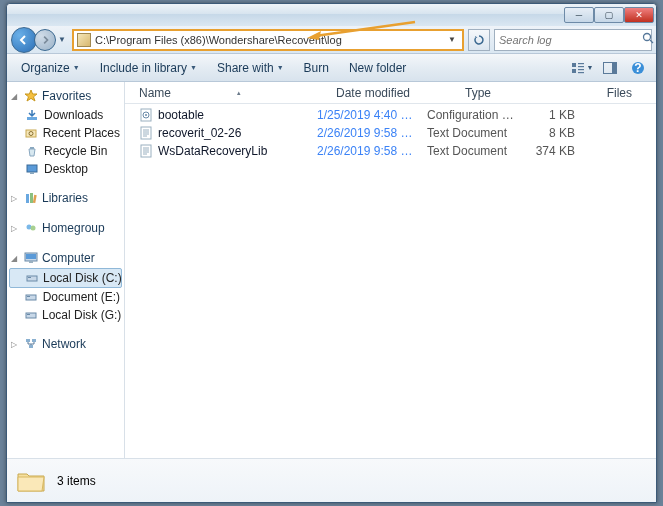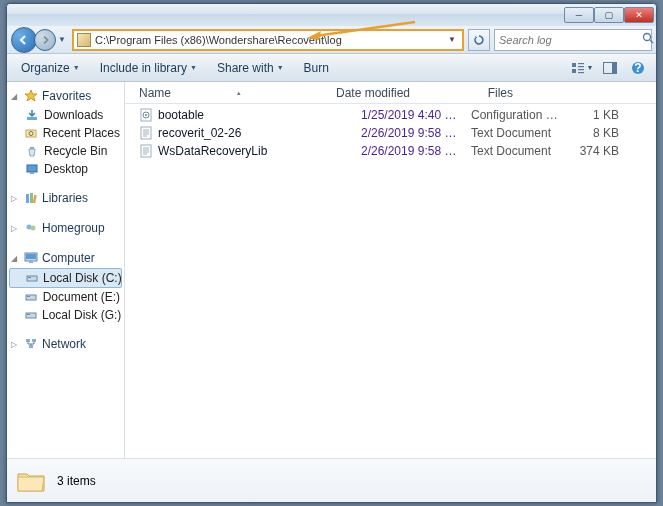--- a/index.html
+++ b/index.html
@@ -40,21 +40,21 @@
 .col { padding: 0 6px; cursor: pointer; }
 .col.name { width: 178px; display: flex; align-items: center; gap: 6px; }
 .col.date { width: 110px; }
 .col.type { width: 100px; }
 .col.size { width: 60px; text-align: right; }
 .sortcaret { font-size: 7px; color: #6a7a8a; }
 .rows { flex: 1; overflow: auto; padding-top: 2px; }
 .row { display: flex; align-items: center; padding: 2px 0 2px 8px; cursor: pointer; }
 .cell { padding: 0 6px; color: #0f172a; white-space: nowrap; overflow: hidden; text-overflow: ellipsis; }
 .cell.name { width: 178px; display: flex; align-items: center; gap: 5px; }
-.cell.date { width: 110px; color: #4c1d95; margin-left: 44px; }
+.cell.date { width: 110px; color: #3b82f6; }
 .cell.type { width: 100px; color: #555; }
 .cell.size { width: 60px; text-align: right; color: #555; }
 .ficon { width: 14px; height: 14px; display: inline-flex; }
 .status { height: 44px; border-top: 1px solid #d8e0e8; background: linear-gradient(180deg,#f7f9fb,#eef3f8); display: flex; align-items: center; padding: 0 8px; gap: 10px; }
 .bigfolder { width: 32px; height: 32px; }
 </style>
 </head>
 <body>
 
 <div class="window">
@@ -113,20 +113,21 @@
       </div>
     <div class="tbtn">
         <span>Include in library</span>
         <span class="tcaret">▼</span>
       </div>
     <div class="tbtn">
         <span>Share with</span>
         <span class="tcaret">▼</span>
       </div>
     <div class="tbtn">Burn</div>
+    <div class="tbtn">New folder</div>
     <div class="tspacer"></div>
     <div class="ticonbtn">
         <svg width="14" height="14" viewBox="0 0 14 14">
           <rect x="1" y="2" width="4" height="4" fill="#5a7a9a"></rect>
           <rect x="7" y="2" width="6" height="1.2" fill="#5a7a9a"></rect>
           <rect x="7" y="5" width="6" height="1.2" fill="#5a7a9a"></rect>
           <rect x="1" y="8" width="4" height="4" fill="#5a7a9a"></rect>
           <rect x="7" y="8" width="6" height="1.2" fill="#5a7a9a"></rect>
           <rect x="7" y="11" width="6" height="1.2" fill="#5a7a9a"></rect>
         </svg>
@@ -281,20 +282,21 @@
       </div>
     </div>
 
     <div class="list">
       <div class="cols">
         <div class="col name">
             <span>Name</span>
             <span class="sortcaret" style="margin-left:60px">▴</span>
           </div>
         <div class="col date">Date modified</div>
+        <div class="col type">Type</div>
         <div class="col size">Files</div>
       </div>
       <div class="rows" id="rows">
           <div class="row">
             <div class="cell name">
               <span class="ficon">
                 <svg width="14" height="14" viewBox="0 0 14 14">
                   <rect x="2" y="1" width="10" height="12" fill="#fff" stroke="#9ab0c0"></rect>
                   <circle cx="7" cy="7" r="3" fill="none" stroke="#6a8aa8"></circle>
                   <circle cx="7" cy="7" r="1" fill="#6a8aa8"></circle>

